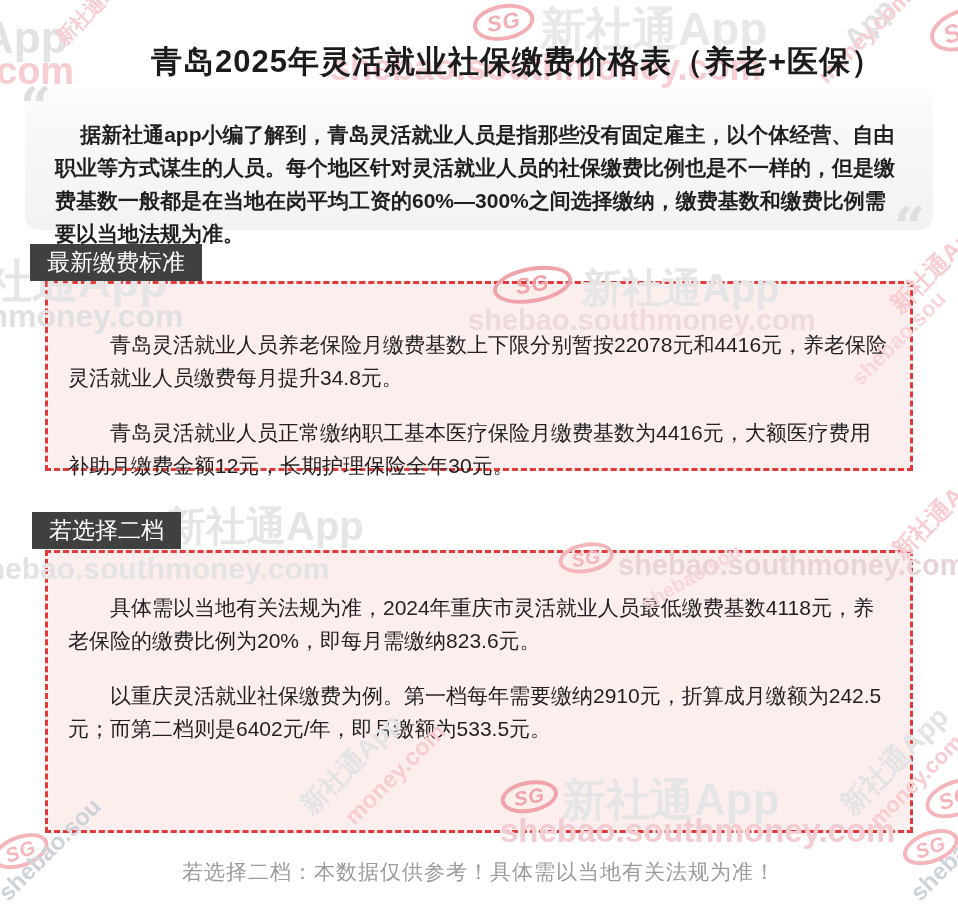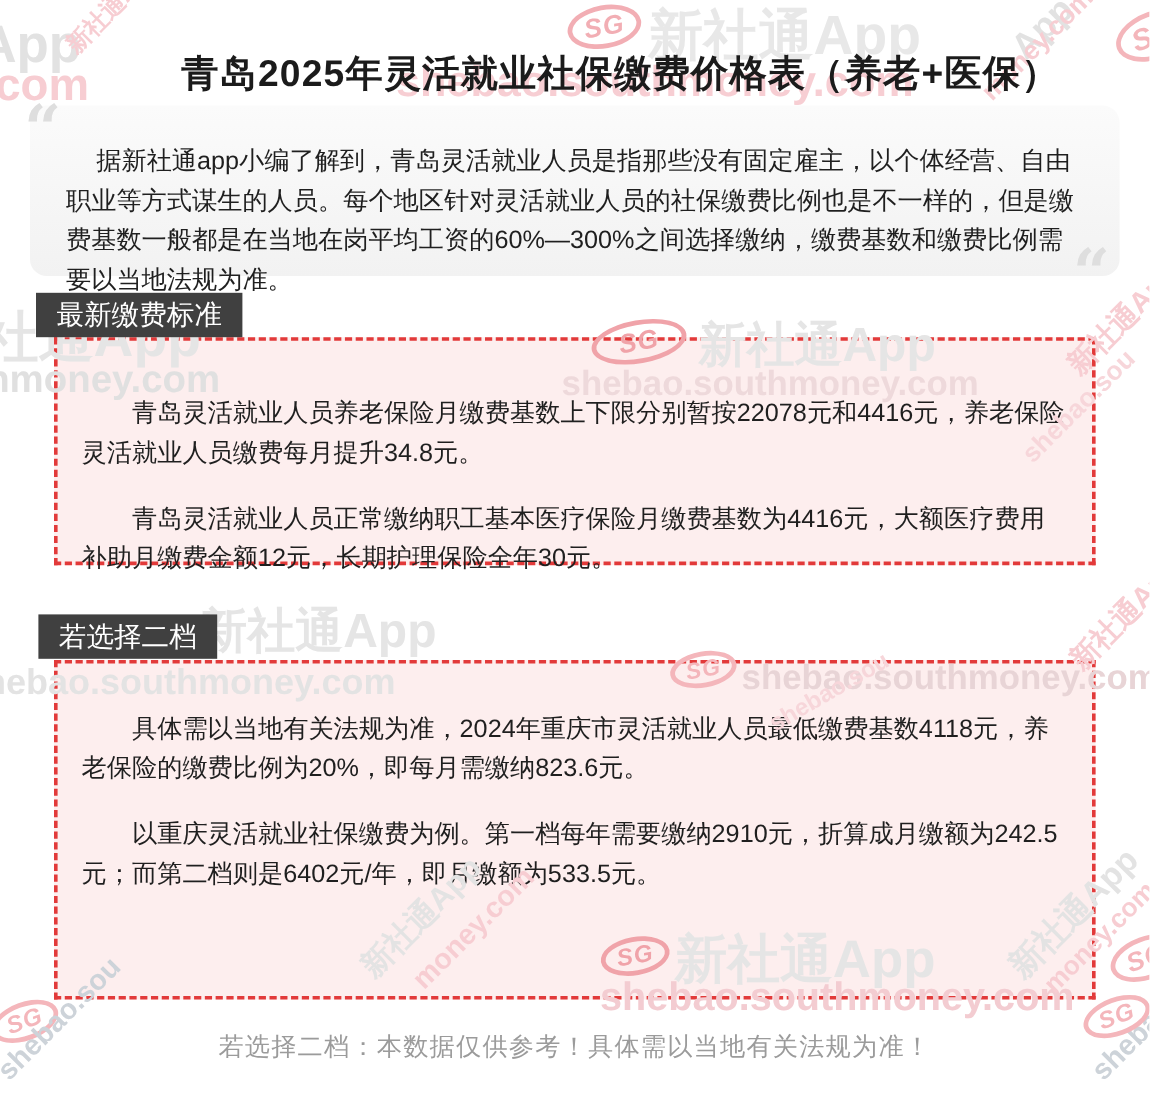--- a/index.html
+++ b/index.html
@@ -23,21 +23,21 @@
     position:absolute;top:20px;left:0;width:100%;text-align:center;
     font-size:31px;font-weight:bold;color:#1b1b1b;letter-spacing:1px;z-index:3;padding-left:38px;
   }
   .quote-box{
     position:absolute;left:25px;top:88px;width:908px;height:142px;
     background:linear-gradient(180deg,#fbfbfb 0%,#f2f2f2 100%);
     border-radius:14px;z-index:1;
   }
   .quote-text{
     position:absolute;left:30px;right:30px;top:9px;
-    font-size:21px;line-height:33px;color:#1f1f1f;text-indent:1.2em;z-index:3;
+    font-size:21px;line-height:33px;color:#1f1f1f;text-indent:1.2em;z-index:3;font-weight:bold;
   }
   .quote-mark{
     position:absolute;font-family:"DejaVu Serif","Liberation Serif",serif;
     font-weight:bold;font-size:54px;line-height:1;color:#dedede;z-index:2;
   }
   .quote-open{left:20px;top:80px;}
   .quote-close{left:894px;top:200px;}
   .section-label{
     position:absolute;background:#404040;color:#ffffff;
     font-size:23px;line-height:37px;height:37px;padding:0 17px;z-index:3;

